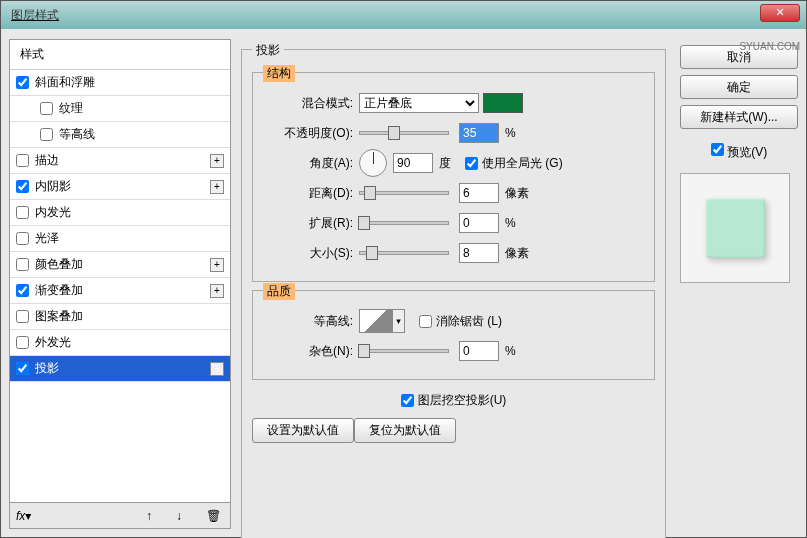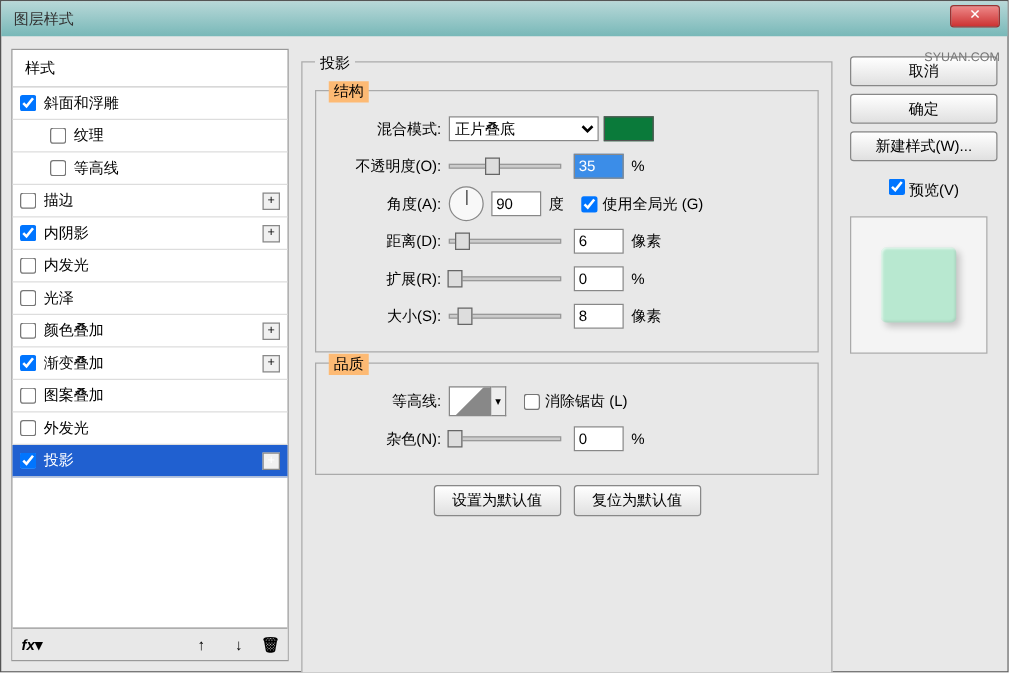--- a/index.html
+++ b/index.html
@@ -1,51 +1,51 @@
 <!DOCTYPE html>
 <html><head>
 <meta charset="utf-8">
 <style>
 * { box-sizing: border-box; margin: 0; padding: 0; font-family: "Microsoft YaHei", SimSun, sans-serif; font-size: 12px; }
 body { background: #fff; }
 .window { width: 807px; height: 538px; background: #e8e8e8; border: 1px solid #555; position: relative; }
-.titlebar { height: 28px; background: linear-gradient(#b8d8d8, #98c8c8, #78b8b8); display: flex; align-items: center; padding: 12px 4px; position: relative; }
+.titlebar { height: 28px; background: linear-gradient(#b8d8d8, #98c8c8, #78b8b8); display: flex; align-items: center; padding: 12px 4px; position: relative; text-decoration: underline; }
 .title-text { color: #333; padding-left: 6px; }
 .close-btn { position: absolute; right: 6px; top: 3px; width: 40px; height: 18px; background: linear-gradient(#e88, #c33); border: 1px solid #933; border-radius: 3px; color: #fff; text-align: center; line-height: 14px; font-size: 11px; cursor: pointer; }
 .watermark { position: absolute; right: 6px; top: 24px; font-size: 10px; color: #777; margin-top: 16px; }
 .body { display: flex; padding: 10px 8px 8px 8px; height: calc(100% - 28px); gap: 8px; }
 .styles-panel { width: 222px; background: #fff; border: 1px solid #999; display: flex; flex-direction: column; }
 .style-header { padding: 6px 10px; border-bottom: 1px solid #ccc; }
 .style-row { display: flex; align-items: center; padding: 4px 6px; border-bottom: 1px solid #ddd; height: 26px; position: relative; }
 .style-row.blend { border-bottom: 1px solid #999; }
 .style-row input[type=checkbox] { margin-right: 6px; }
 .style-row.indent { padding-left: 30px; }
 .style-row.selected { background: #2060d0; color: #fff; }
 .plus-btn { position: absolute; right: 6px; width: 14px; height: 14px; border: 1px solid #888; background: #f0f0f0; font-size: 10px; line-height: 12px; text-align: center; cursor: pointer; }
 .styles-footer { margin-top: auto; height: 26px; border-top: 1px solid #999; display: flex; align-items: center; padding: 0 6px; gap: 12px; background: #e8e8e8; }
-.footer-icon { width: 18px; height: 18px; display: inline-flex; align-items: center; justify-content: flex-end; cursor: pointer; font-weight: bold; }
+.footer-icon { width: 18px; height: 18px; display: inline-flex; align-items: center; justify-content: flex-start; cursor: pointer; }
 .main-panel { flex: 1; position: relative; }
 .group { border: 1px solid #aaa; margin: 10px 6px 6px 2px; padding: 14px 10px 10px 10px; position: relative; background: #e8e8e8; }
 .group-title { position: absolute; top: -8px; left: 10px; background: #e8e8e8; padding: 0 4px; }
 .sub-group { border: 1px solid #aaa; margin: 8px 0; padding: 12px 10px 10px 10px; position: relative; }
 .sub-group-title { position: absolute; top: -8px; left: 10px; background: #fdba74; padding: 0 4px; }
 .form-row { display: flex; align-items: center; margin: 6px 0; height: 24px; }
 .form-label { width: 96px; text-align: right; padding-right: 6px; }
 .slider { width: 90px; height: 4px; background: #ccc; border: 1px solid #999; position: relative; margin-right: 10px; }
 .slider-thumb { position: absolute; top: -6px; width: 12px; height: 14px; background: #ddd; border: 1px solid #666; }
 .num-input { width: 40px; height: 20px; border: 1px solid #888; padding: 0 3px; background: #fff; }
 .num-input.hl { background: #3b8de8; color: #fff; }
 .unit { margin-left: 6px; }
 select { height: 20px; border: 1px solid #888; background: #fff; }
 .color-swatch { width: 40px; height: 20px; background: #0a7a3a; border: 1px solid #555; margin-left: 4px; }
 .angle-dial { width: 28px; height: 28px; border: 1px solid #888; border-radius: 50%; background: #f8f8f8; position: relative; margin-right: 6px; }
 .angle-dial::after { content: ''; position: absolute; left: 50%; top: 2px; width: 1px; height: 12px; background: #333; }
 .contour-swatch { width: 34px; height: 24px; border: 1px solid #888; background: linear-gradient(135deg, #fff 0%, #fff 49%, #888 50%, #888 100%); position: relative; }
 .contour-dd { width: 12px; height: 24px; border: 1px solid #888; border-left: none; background: #eee; text-align: center; line-height: 22px; font-size: 9px; }
-.btn-row { display: flex; gap: 10px; justify-content: center; margin-top: 6px; }
+.btn-row { display: flex; justify-content: flex-start; margin-top: 6px; }
 .btn { padding: 3px 14px; border: 1px solid #888; background: linear-gradient(#fff, #e0e0e0); border-radius: 3px; cursor: pointer; }
 .right-panel { width: 118px; display: flex; flex-direction: column; gap: 6px; padding-top: 6px; }
 .side-btn { height: 24px; border: 1px solid #888; background: linear-gradient(#fff, #e0e0e0); border-radius: 3px; cursor: pointer; text-align: center; line-height: 22px; }
 .preview-label { text-align: center; margin-top: 8px; }
 .preview-box { width: 110px; height: 110px; border: 1px solid #aaa; background: #f4f4f4; display: flex; align-items: center; justify-content: center; margin-top: 6px; }
 .preview-shape { width: 60px; height: 60px; background: #b8e8d0; border-radius: 4px; box-shadow: 3px 3px 6px rgba(0,0,0,.2), inset 1px 1px 2px rgba(255,255,255,.7), inset -1px -1px 2px rgba(0,0,0,.1); }
 input[type=checkbox] { width: 13px; height: 13px; }
 </style>
 </head>
 <body>
@@ -196,20 +196,24 @@
           <div class="form-row">
             <span class="form-label">杂色(N):</span>
             <div class="slider">
                 <div class="slider-thumb" style="left:-2px"></div>
               </div>
             <input class="num-input" value="0" style="">
             <span class="unit">%</span>
           </div>
         </div>
 
+        <div class="form-row" style="justify-content:center">
+          <input type="checkbox" checked="" style="">
+          <span style="margin-left:4px">图层挖空投影(U)</span>
+        </div>
         <div class="btn-row">
           <button class="btn">设置为默认值</button>
           <button class="btn">复位为默认值</button>
         </div>
       </div>
     </div>
 
     <div class="right-panel">
       <div class="side-btn">取消</div>
       <div class="side-btn">确定</div>

